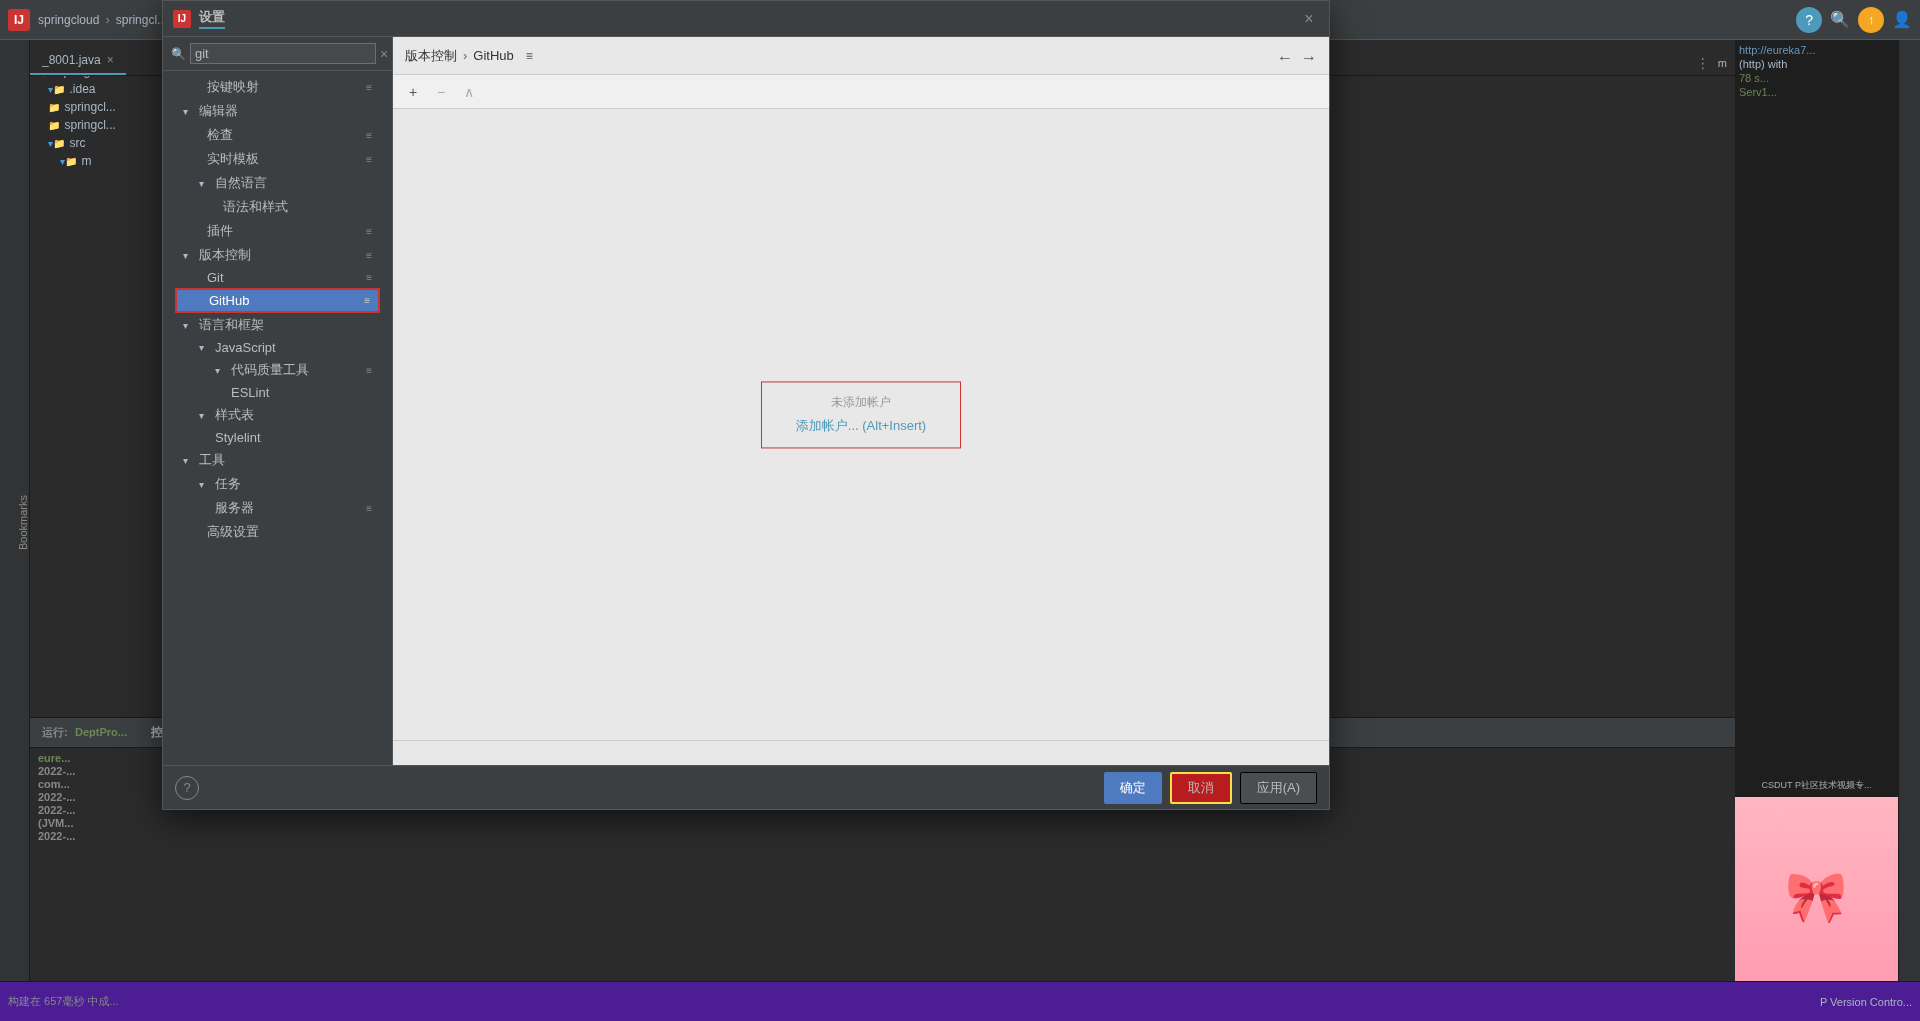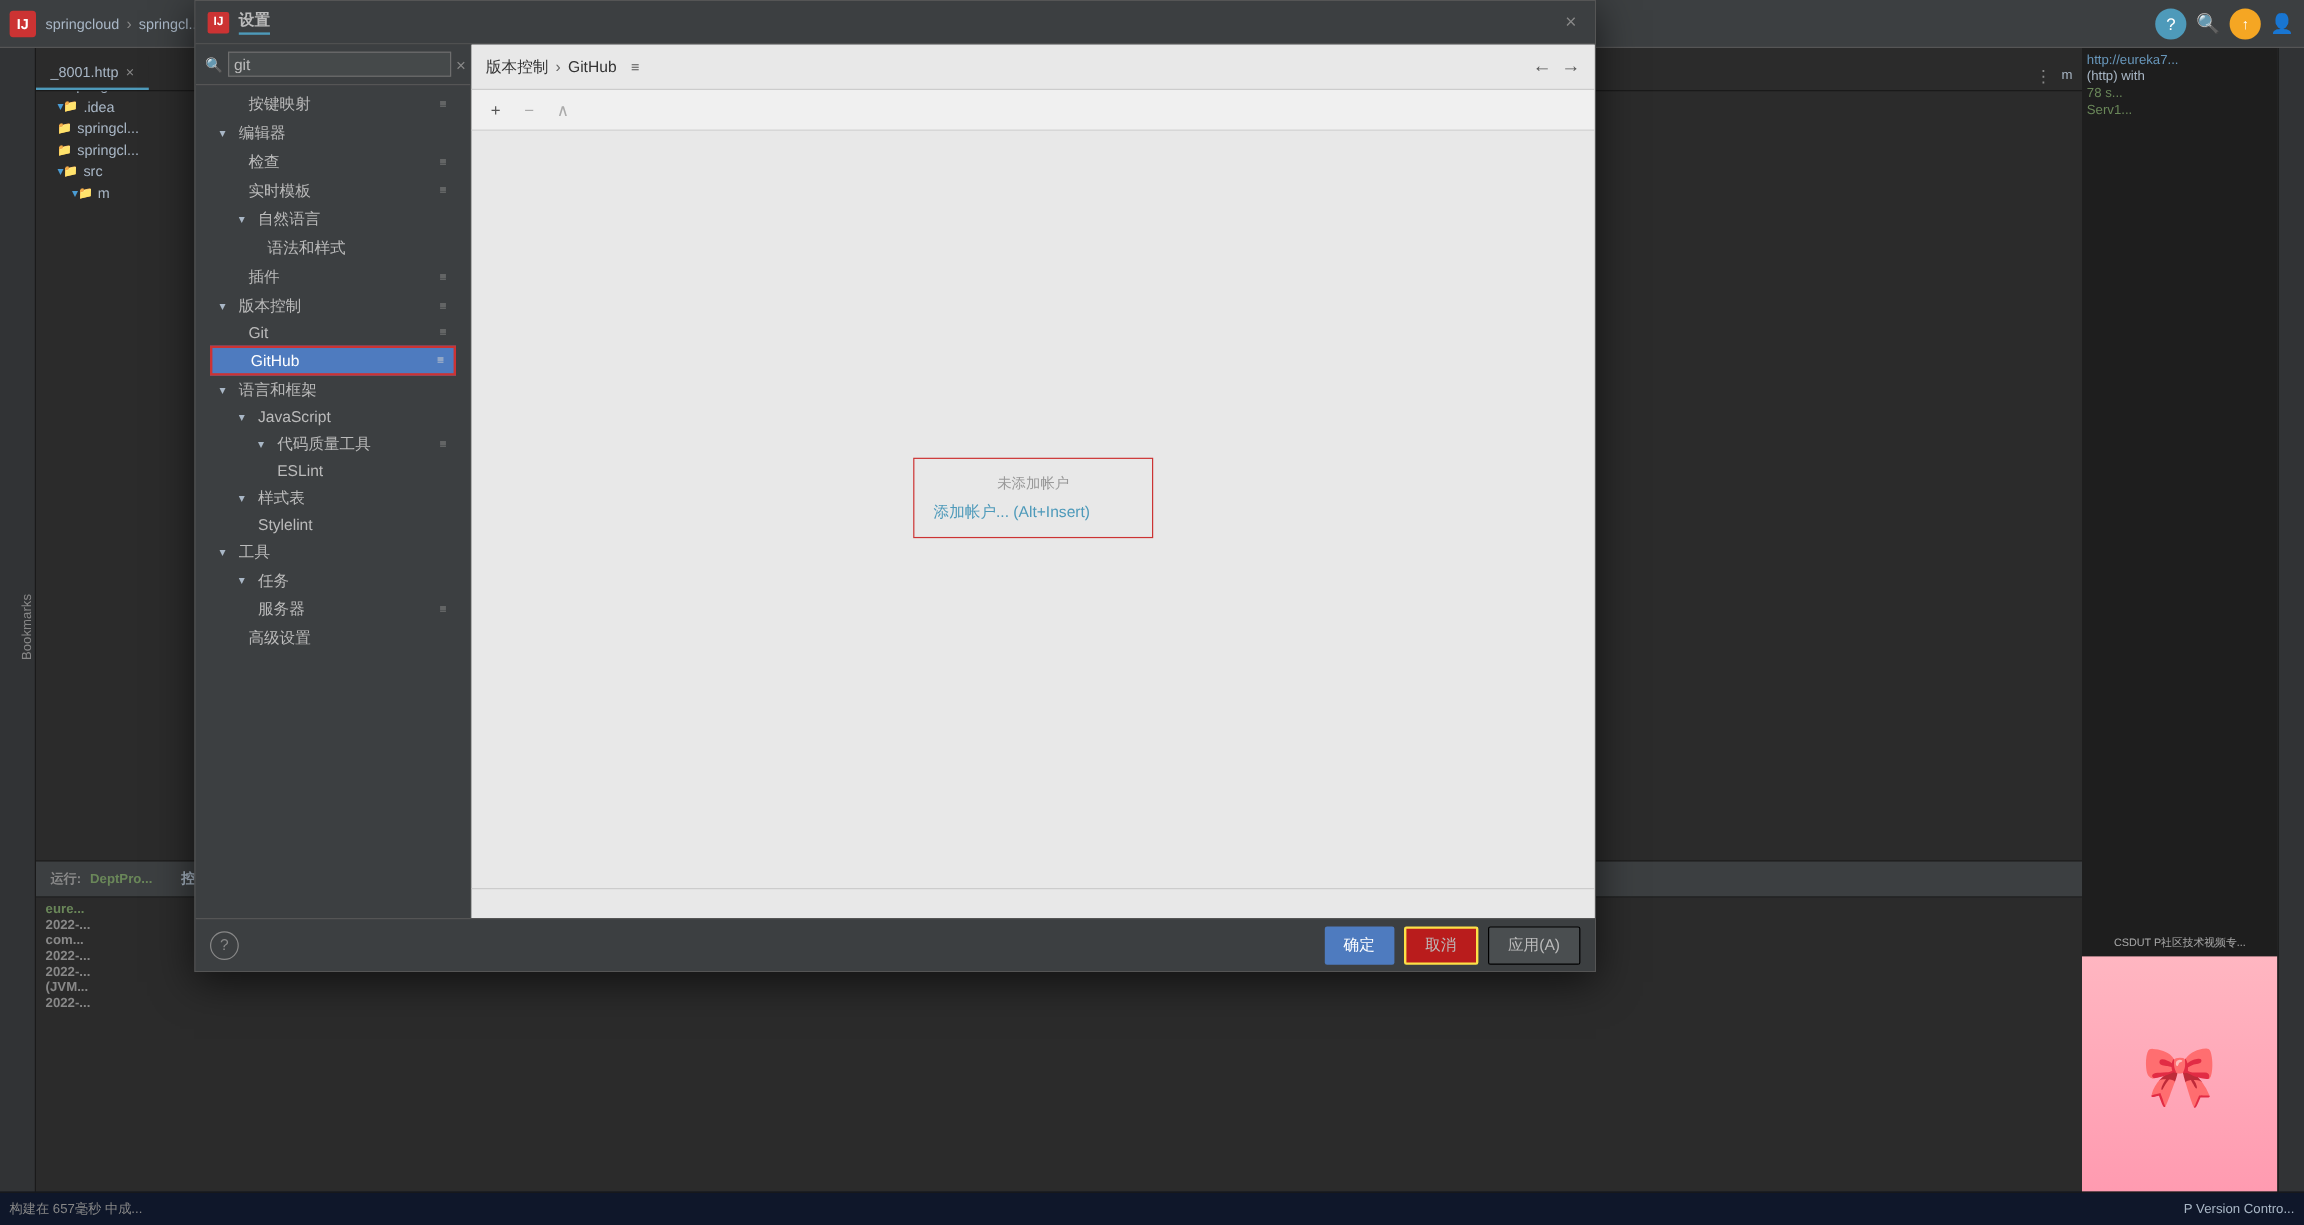--- a/index.html
+++ b/index.html
@@ -217,21 +217,21 @@
       color: #999;
       font-size: 12px;
       text-align: center;
       margin-bottom: 6px;
     }
 
     .add-account-link {
       color: #4e9aba;
       cursor: pointer;
       font-size: 13px;
-      text-align: left;
+      text-align: center;
     }
 
     
     .content-bottom {
       background: #e8e8e8;
       padding: 12px 16px;
       border-top: 1px solid #ccc;
       flex-shrink: 0;
     }
 
@@ -321,22 +321,22 @@
       color: #bbbbbb;
       border: 1px solid #000000;
       cursor: pointer;
       font-size: 13px;
       border-radius: 2px;
     }
 
     
     .ide-statusbar {
       position: absolute;
-      bottom: 0; left: 0; right: 0; height: 28px;
-      background: #0f172a;
+      bottom: 0; left: 0; right: 0; height: 40px;
+      background: #4c1d95;
       border-top: 1px solid #1a1a1a;
       display: flex;
       align-items: center;
       padding: 0 8px;
       color: #888;
       font-size: 11px;
     }
 
     
     .ide-console {
@@ -513,21 +513,21 @@
     <div style="margin-left:auto;display:flex;gap:8px;align-items:center">
       <span style="width:26px;height:26px;border-radius:50%;background:#4e9aba;display:flex;align-items:center;justify-content:center;color:white;font-size:14px">?</span>
       <span style="color:#888;font-size:16px">🔍</span>
       <span style="width:26px;height:26px;border-radius:50%;background:#f5a623;display:flex;align-items:center;justify-content:center;color:white;font-size:12px">↑</span>
       <span style="color:#888;font-size:16px">👤</span>
     </div>
   </div>
 
   <div style="position:absolute;top:40px;left:30px;right:185px;height:36px;background:#2b2b2b;display:flex;align-items:flex-end;border-bottom:1px solid #1a1a1a;">
     <div style="background:#2b2b2b;color:#a9b7c6;padding:6px 12px;font-size:12px;border-bottom:2px solid #4e9aba;display:flex;gap:6px;align-items:center">
-      <span>_8001.http</span>
+      <span>_8001.java</span>
       <span style="color:#888;font-size:12px">×</span>
     </div>
     <div style="margin-left:auto;display:flex;align-items:center;gap:4px;padding:4px 8px">
       <span style="color:#888;font-size:14px">⋮</span>
       <span style="color:#a9b7c6;font-size:11px;margin-left:4px">m</span>
     </div>
   </div>
 </div>
 
 <div style="position:absolute;top:0;left:162px;width:1168px;height:810px;background:#3c3f41;border:1px solid #555;box-shadow:0 8px 32px rgba(0,0,0,0.6);display:flex;flex-direction:column;z-index:100;">

